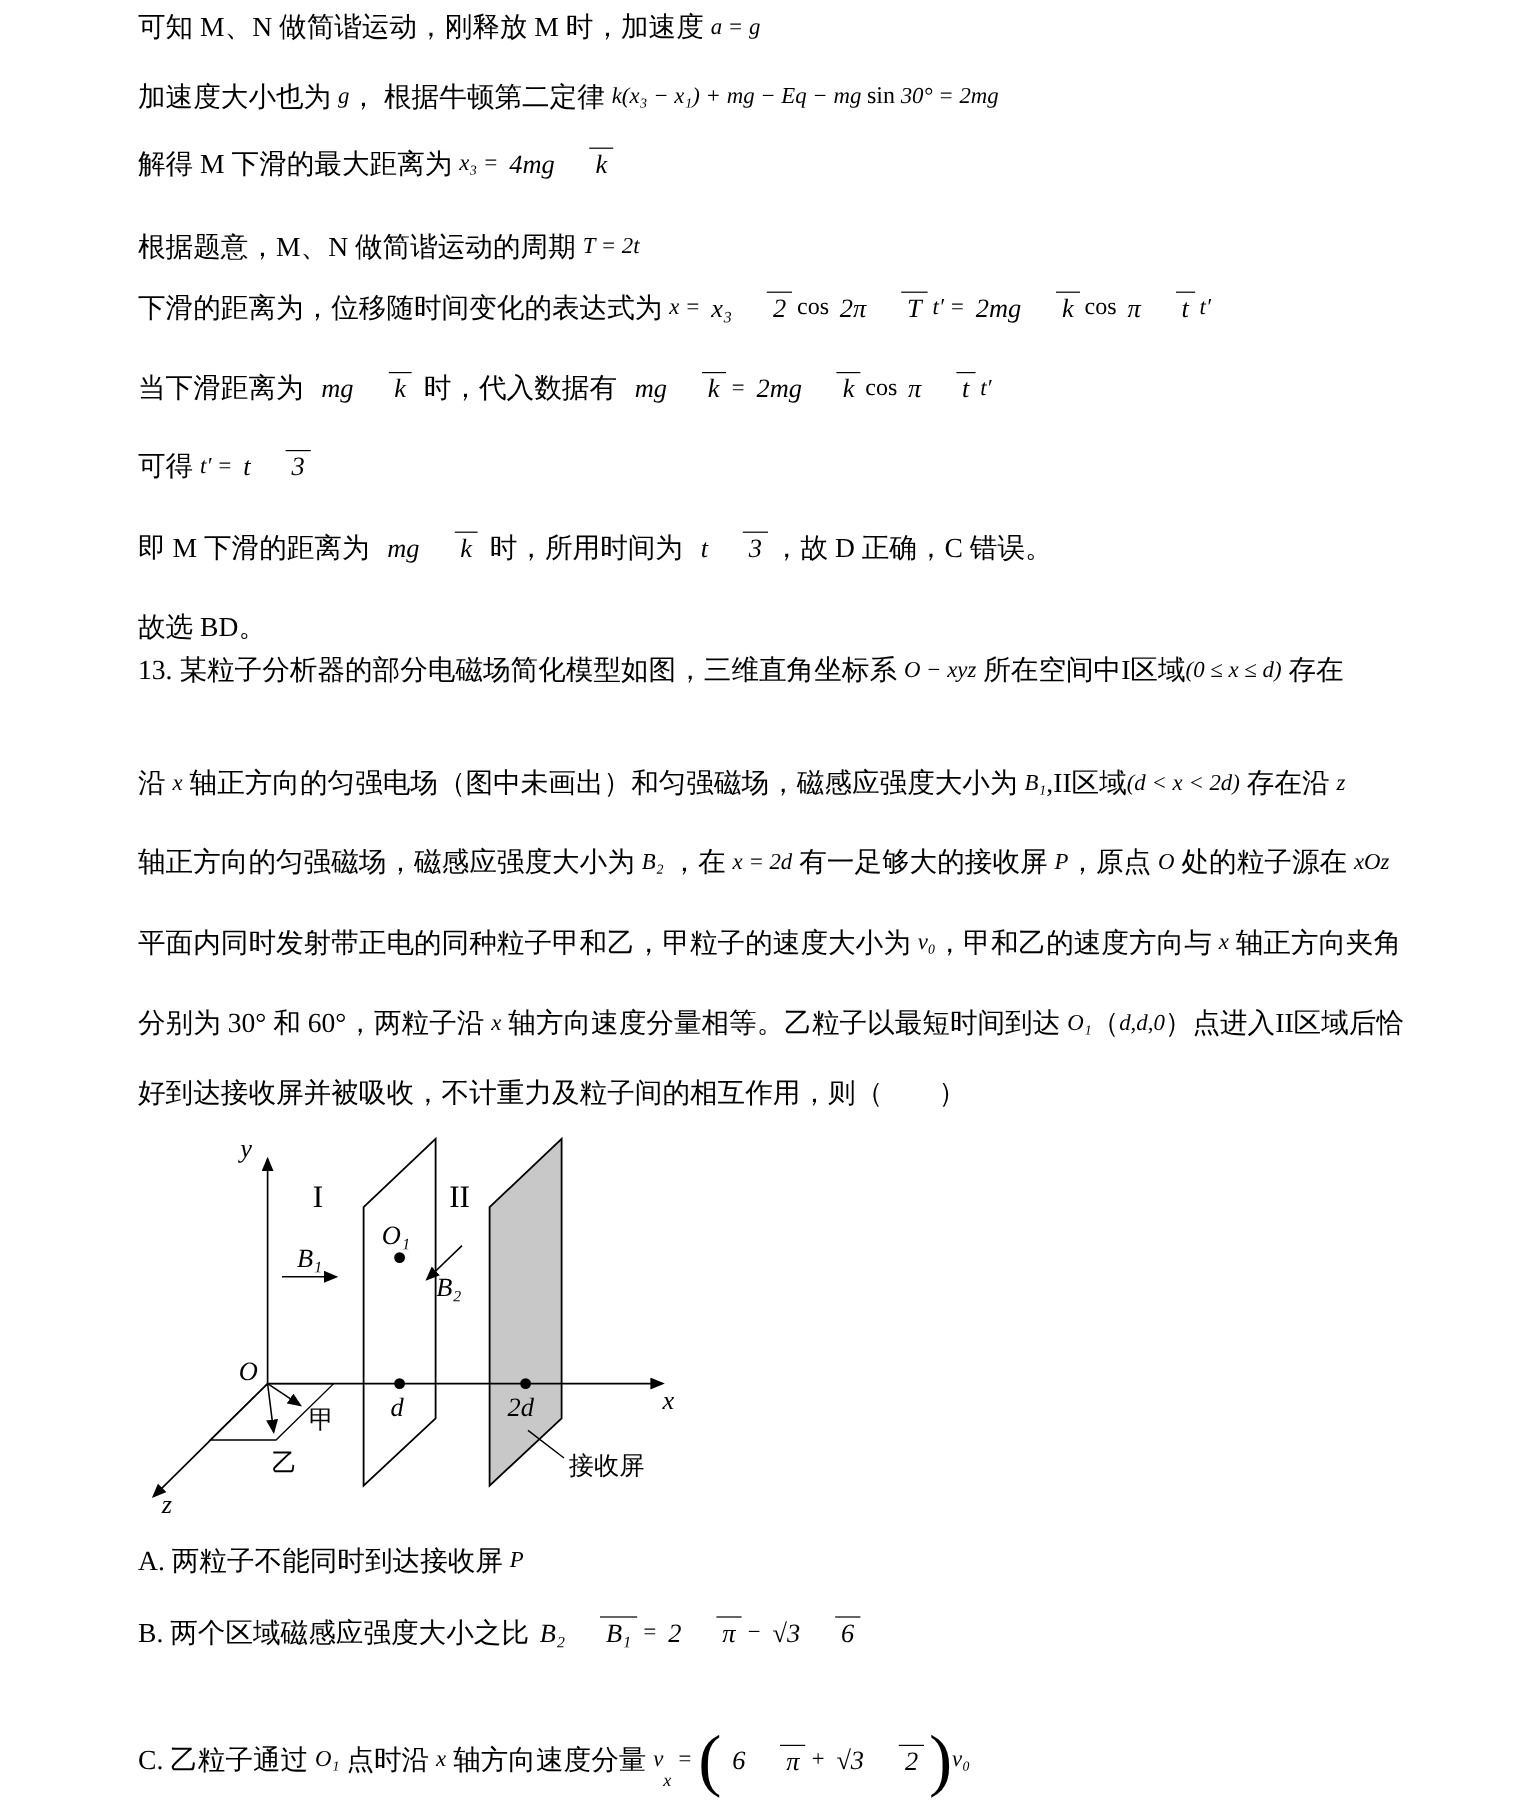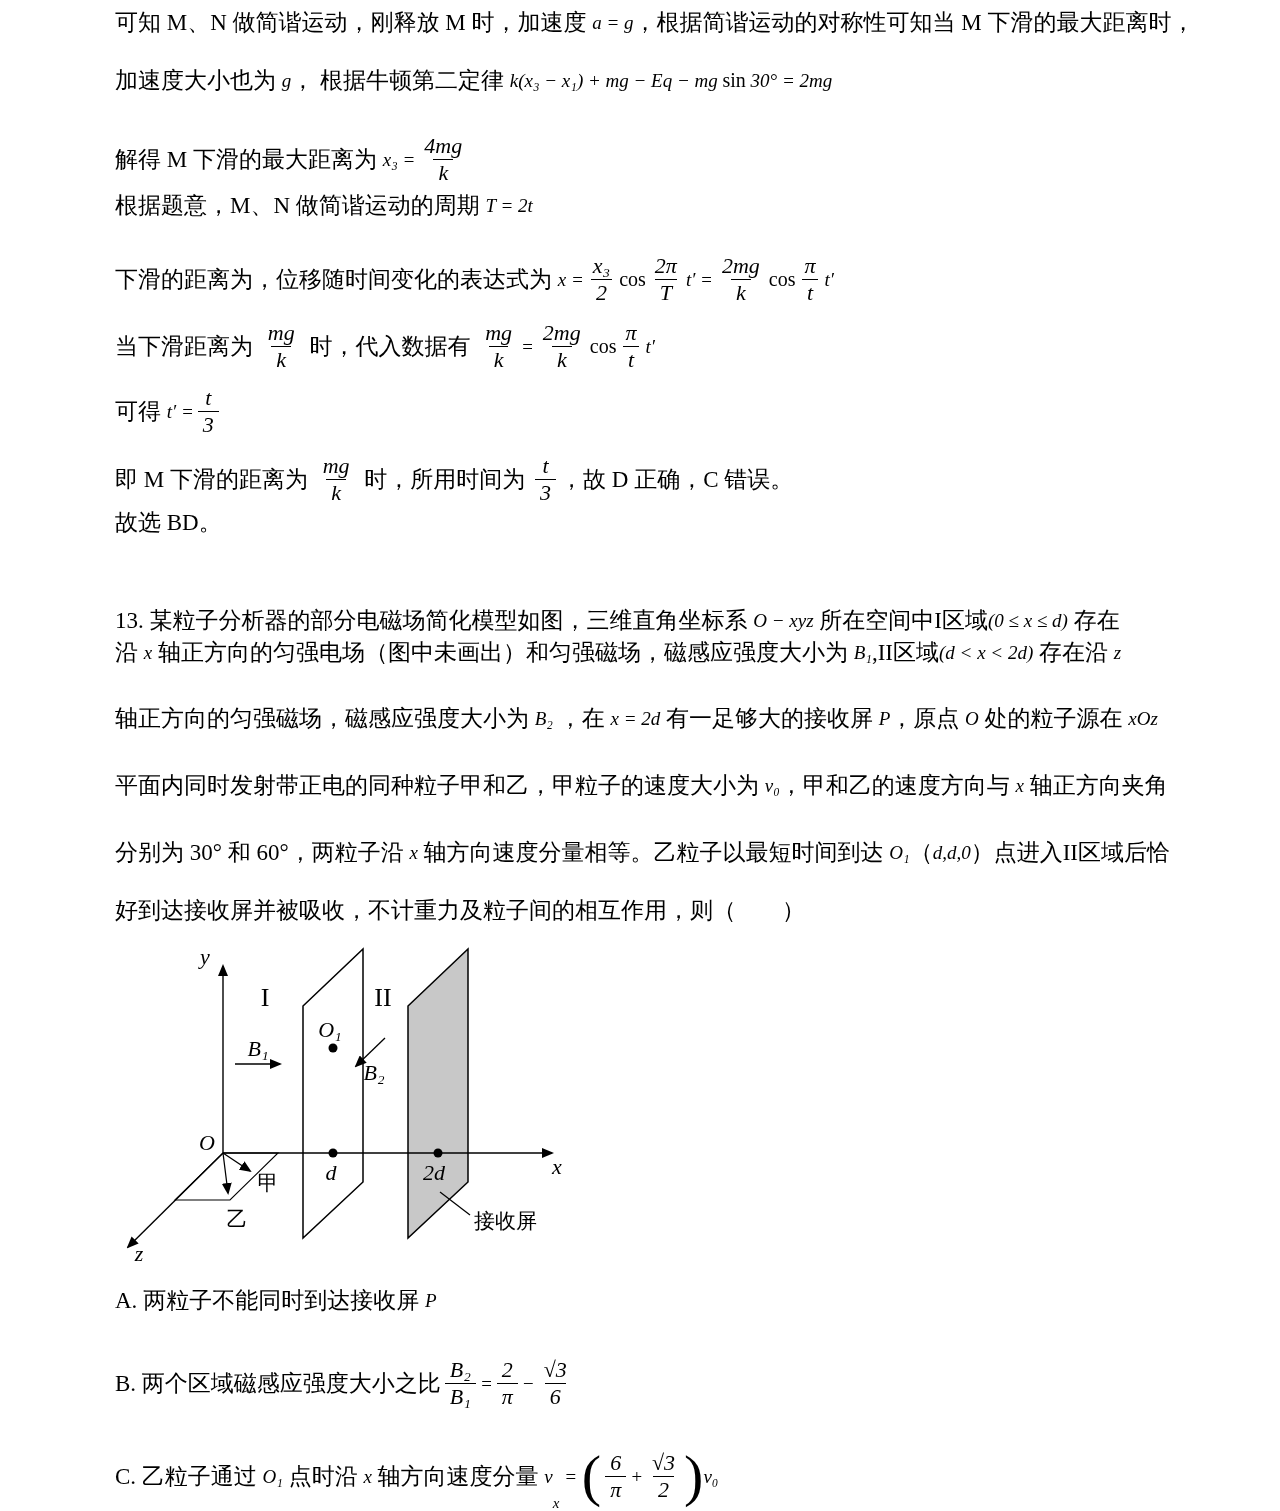--- a/index.html
+++ b/index.html
@@ -9,41 +9,40 @@
   }
   .line {
     position:absolute; left:115px; display:flex; align-items:center;
     white-space:pre; font-size:23px; line-height:1.35;
   }
   .zh { font-family:"Liberation Serif", serif; }
   .mi { font-family:"Liberation Serif", serif; font-style:italic; font-size:19px; }
   .mr { font-family:"Liberation Serif", serif; font-style:normal; font-size:20px; }
   .msub { font-family:"Liberation Serif", serif; font-style:italic; font-size:15px; align-self:flex-end; margin-bottom:2px; }
   .frac {
-    display:inline-flex; flex-direction:column; align-items:center;
-    margin:12px 4px; font-family:"Liberation Serif", serif; font-style:italic;
-    font-size:22px; line-height:1.18;
+    display:inline-flex; align-items:center;
+    margin:0 4px; font-family:"Liberation Serif", serif; font-style:italic;
+    font-size:22px; line-height:1.18;gap:24px;
   }
   .frac .num { padding:0 5px; }
   .frac .den { padding:0 5px; border-top:1.5px solid #000; }
   .bp { font-family:"Liberation Serif", serif; font-style:normal; font-size:58px; font-weight:400; line-height:1; }
   svg text { font-family:"Liberation Serif", serif; }
   .svgi { font-style:italic; font-size:22px; }
   .svgr { font-style:normal; font-size:26px; }
   .svgzh { font-style:normal; font-size:21px; }
 </style>
 </head>
 <body>
 
 <div id="page">
 
   <div class="line" style="top:7px">
     <span class="zh">可知 M、N 做简谐运动，刚释放 M 时，加速度 </span>
     <span class="mi">a = g</span>
-    <span class="zh">，根据简谐运动的对称性可知当 M 下滑的最大距离时，</span>
   </div>
 
   <div class="line" style="top:65px">
     <span class="zh">加速度大小也为 </span>
     <span class="mi">g</span>
     <span class="zh">， 根据牛顿第二定律 </span>
     <span class="mi">k(x₃ − x₁) + mg − Eq − mg </span>
     <span class="mr">sin</span>
     <span class="mi"> 30° = 2mg</span>
   </div>
@@ -131,21 +130,21 @@
       <span class="num">t</span>
       <span class="den">3</span>
     </span>
     <span class="zh">，故 D 正确，C 错误。</span>
   </div>
 
   <div class="line" style="top:507px">
     <span class="zh">故选 BD。</span>
   </div>
 
-  <div class="line" style="top:605px">
+  <div class="line" style="top:543px">
     <span class="zh">13. 某粒子分析器的部分电磁场简化模型如图，三维直角坐标系 </span>
     <span class="mi">O − xyz</span>
     <span class="zh"> 所在空间中I区域</span>
     <span class="mi">(0 ≤ x ≤ d)</span>
     <span class="zh"> 存在</span>
   </div>
 
   <div class="line" style="top:637px">
     <span class="zh">沿 </span>
     <span class="mi">x</span>

